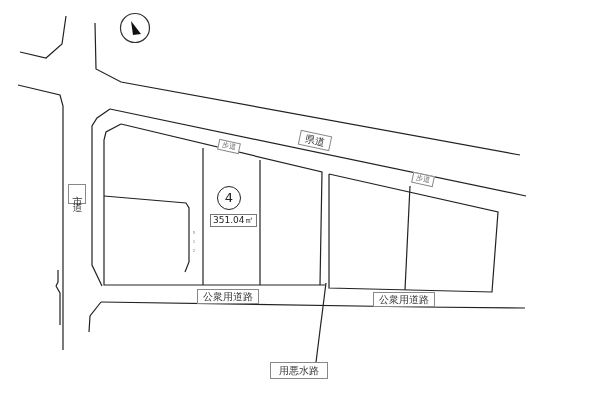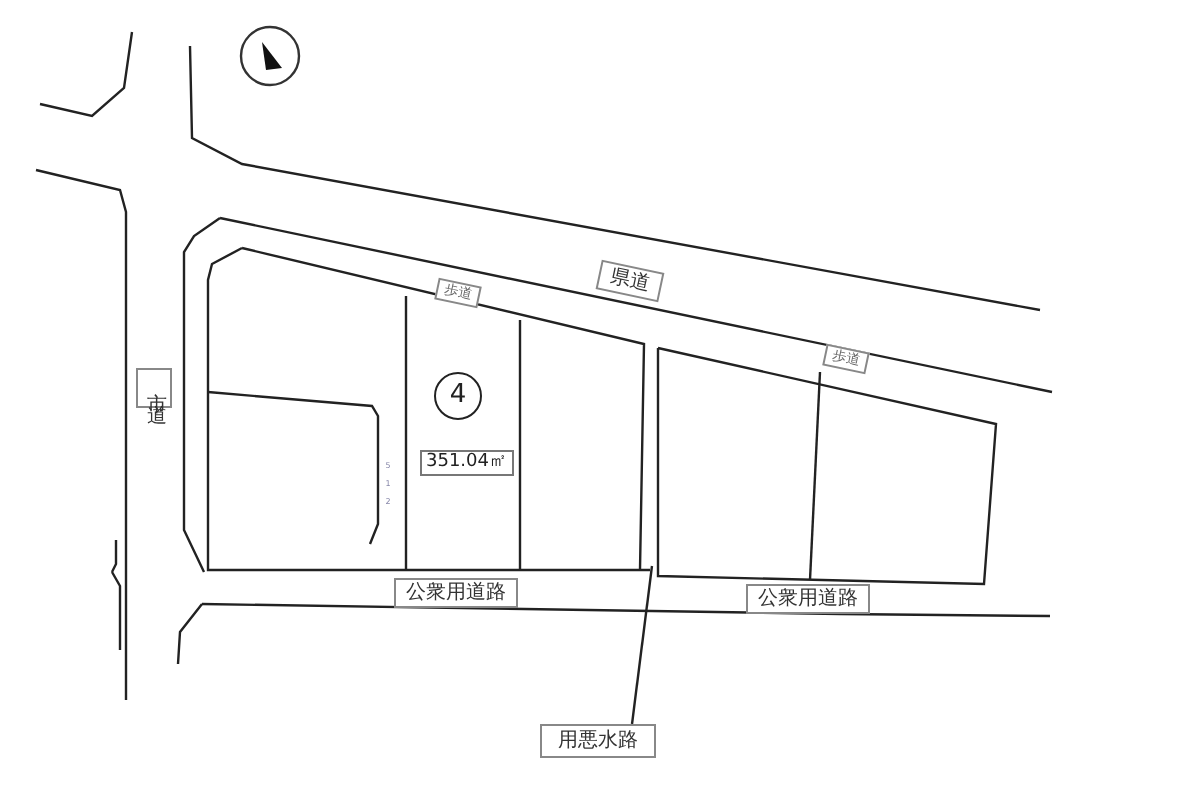--- a/index.html
+++ b/index.html
@@ -52,21 +52,21 @@
     <polygon points="131,21 141,34 133,35" fill="#111"></polygon>
   </g>
 </svg>
 
 <div class="lbl med" style="left:299px;top:133px;transform:rotate(12deg);">県道</div>
 <div class="lbl small" style="left:218px;top:141px;transform:rotate(12deg);">歩道</div>
 <div class="lbl small" style="left:412px;top:174px;transform:rotate(12deg);">歩道</div>
 <div class="lbl vert" style="left:68px;top:184px;">市道</div>
 
 <div class="lotnum" style="left:217px;top:186px;">4</div>
-<div class="lbl area" style="left:210px;top:225px;">351.04㎡</div>
+<div class="lbl area" style="left:210px;top:214px;">351.04㎡</div>
 <div class="dims" style="left:191px;top:228px;">
   <div>5</div>
   <div>1</div>
   <div>2</div>
 </div>
 
 <div class="lbl med" style="left:197px;top:289px;">公衆用道路</div>
 <div class="lbl med" style="left:373px;top:292px;">公衆用道路</div>
 <div class="lbl med" style="left:270px;top:362px;padding:1px 8px;text-align:right;">用悪水路</div>
 

